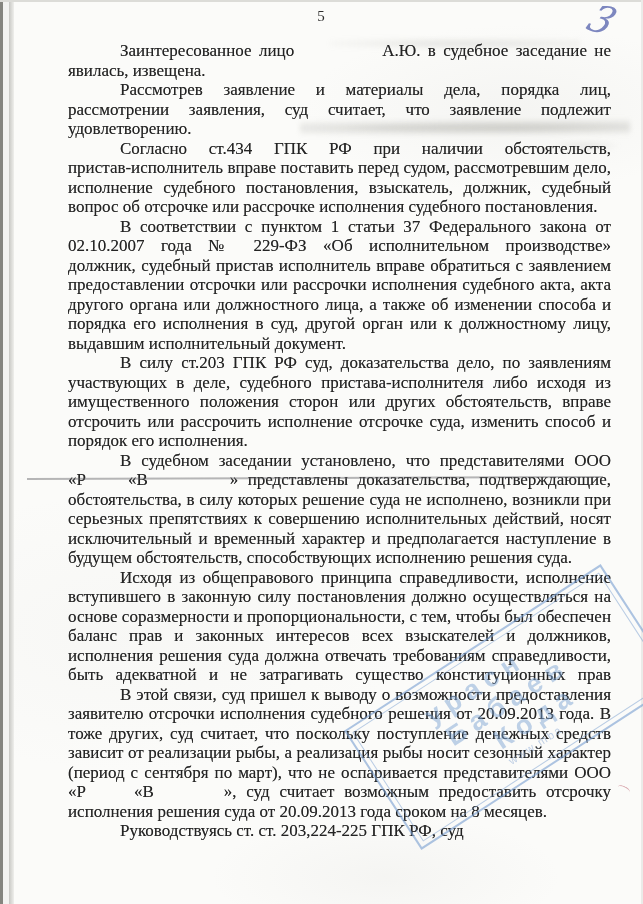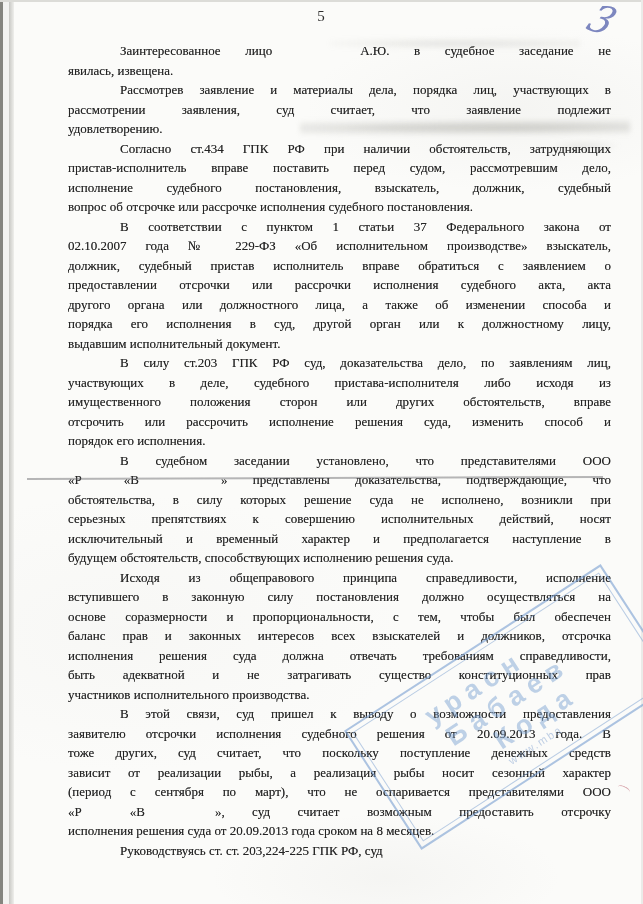--- a/index.html
+++ b/index.html
@@ -19,21 +19,21 @@
   .edge-top{position:absolute;left:0;top:0;width:643px;height:2px;background:#dcdcd8;}
   .edge-right{position:absolute;right:0;top:0;width:2px;height:904px;background:#ebebe8;}
 
   .page-number{position:absolute;top:8px;left:0;width:643px;text-align:center;
     font-size:15px;color:#2e2e2e;letter-spacing:1px;}
   .handwritten{position:absolute;top:-2px;left:590px;font-size:38px;color:#6873b6;
     font-style:italic;font-family:"DejaVu Serif",serif;
     transform:rotate(14deg) skewX(-12deg);opacity:0.85;}
 
   .doc-body{position:absolute;left:68px;top:41px;width:543px;color:#242424;
-    font-size:13px;line-height:19.5px;text-shadow:0 0 0.5px rgba(45,45,45,0.55);}
+    font-size:17px;line-height:19.5px;text-shadow:0 0 0.5px rgba(45,45,45,0.55);}
   .para{margin:0;padding:0;}
   .line{height:19.5px;overflow:hidden;text-align:justify;text-align-last:justify;}
   .line.last{text-align-last:left;}
   .line.indent{text-indent:52px;}
   .gap{display:inline-block;height:1px;}
 
   
   .strike{position:absolute;left:27px;top:477px;width:576px;height:1.5px;
     background:rgba(95,95,100,0.45);transform:rotate(-0.2deg);}
 
@@ -105,39 +105,38 @@
         <div class="line">должник, судебный пристав исполнитель вправе обратиться с заявлением о</div>
         <div class="line">предоставлении отсрочки или рассрочки исполнения судебного акта, акта</div>
         <div class="line">другого органа или должностного лица, а также об изменении способа и</div>
         <div class="line">порядка его исполнения в суд, другой орган или к должностному лицу,</div>
         <div class="line last">выдавшим исполнительный документ.</div>
       </div>
       <div class="para">
         <div class="line indent">В силу ст.203 ГПК РФ суд, доказательства дело, по заявлениям лиц,</div>
         <div class="line">участвующих в деле, судебного пристава-исполнителя либо исходя из</div>
         <div class="line">имущественного положения сторон или других обстоятельств, вправе</div>
-        <div class="line">отсрочить или рассрочить исполнение решения суда, изменить способ и</div>
+        <div class="line">отсрочить или рассрочить исполнение отсрочке суда, изменить способ и</div>
         <div class="line last">порядок его исполнения.</div>
       </div>
       <div class="para">
         <div class="line indent">В судебном заседании установлено, что представителями ООО</div>
         <div class="line">«Р<span class="gap" style="width: 42px;"></span>«В<span class="gap" style="width: 82px;"></span>» представлены доказательства, подтверждающие, что</div>
         <div class="line">обстоятельства, в силу которых решение суда не исполнено, возникли при</div>
         <div class="line">серьезных препятствиях к совершению исполнительных действий, носят</div>
         <div class="line">исключительный и временный характер и предполагается наступление в</div>
         <div class="line last">будущем обстоятельств, способствующих исполнению решения суда.</div>
       </div>
       <div class="para">
         <div class="line indent">Исходя из общеправового принципа справедливости, исполнение</div>
         <div class="line">вступившего в законную силу постановления должно осуществляться на</div>
         <div class="line">основе соразмерности и пропорциональности, с тем, чтобы был обеспечен</div>
         <div class="line">баланс прав и законных интересов всех взыскателей и должников, отсрочка</div>
         <div class="line">исполнения решения суда должна отвечать требованиям справедливости,</div>
         <div class="line">быть адекватной и не затрагивать существо конституционных прав</div>
-        <div class="line last">участников исполнительного производства.</div>
       </div>
       <div class="para">
         <div class="line indent">В этой связи, суд пришел к выводу о возможности предоставления</div>
         <div class="line">заявителю отсрочки исполнения судебного решения от 20.09.2013 года. В</div>
         <div class="line">тоже других, суд считает, что поскольку поступление денежных средств</div>
         <div class="line">зависит от реализации рыбы, а реализация рыбы носит сезонный характер</div>
         <div class="line">(период с сентября по март), что не оспаривается представителями ООО</div>
         <div class="line">«Р<span class="gap" style="width: 48px;"></span>«В<span class="gap" style="width: 70px;"></span>», суд считает возможным предоставить отсрочку</div>
         <div class="line last">исполнения решения суда от 20.09.2013 года сроком на 8 месяцев.</div>
       </div>

